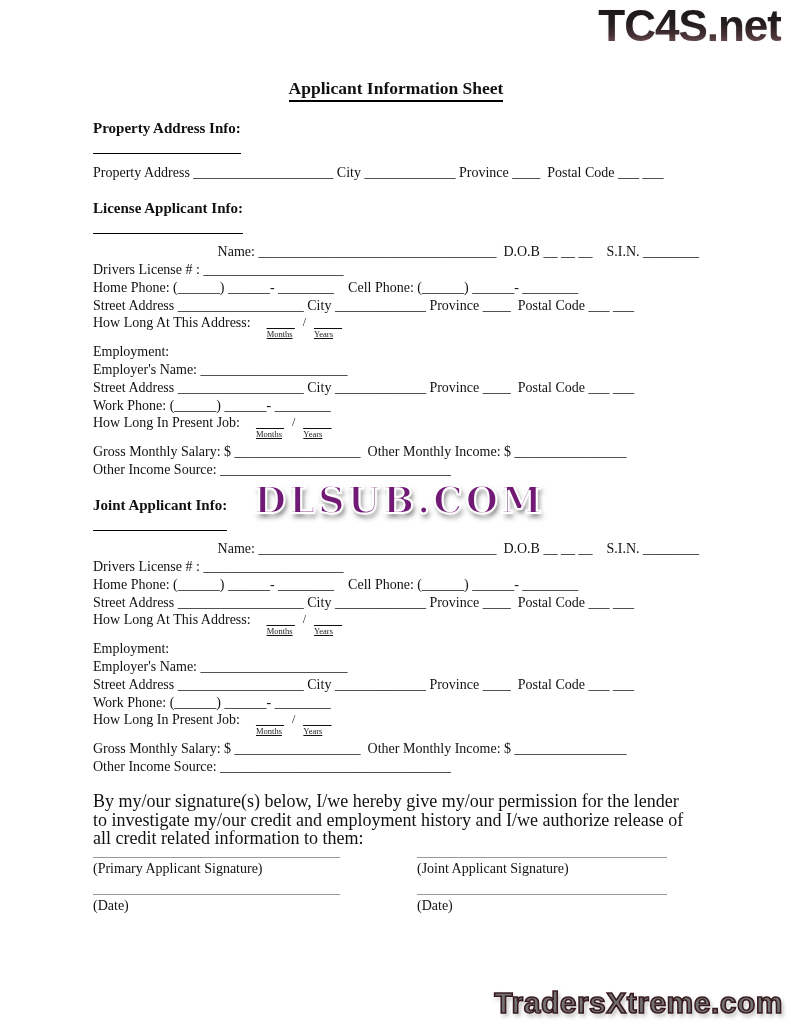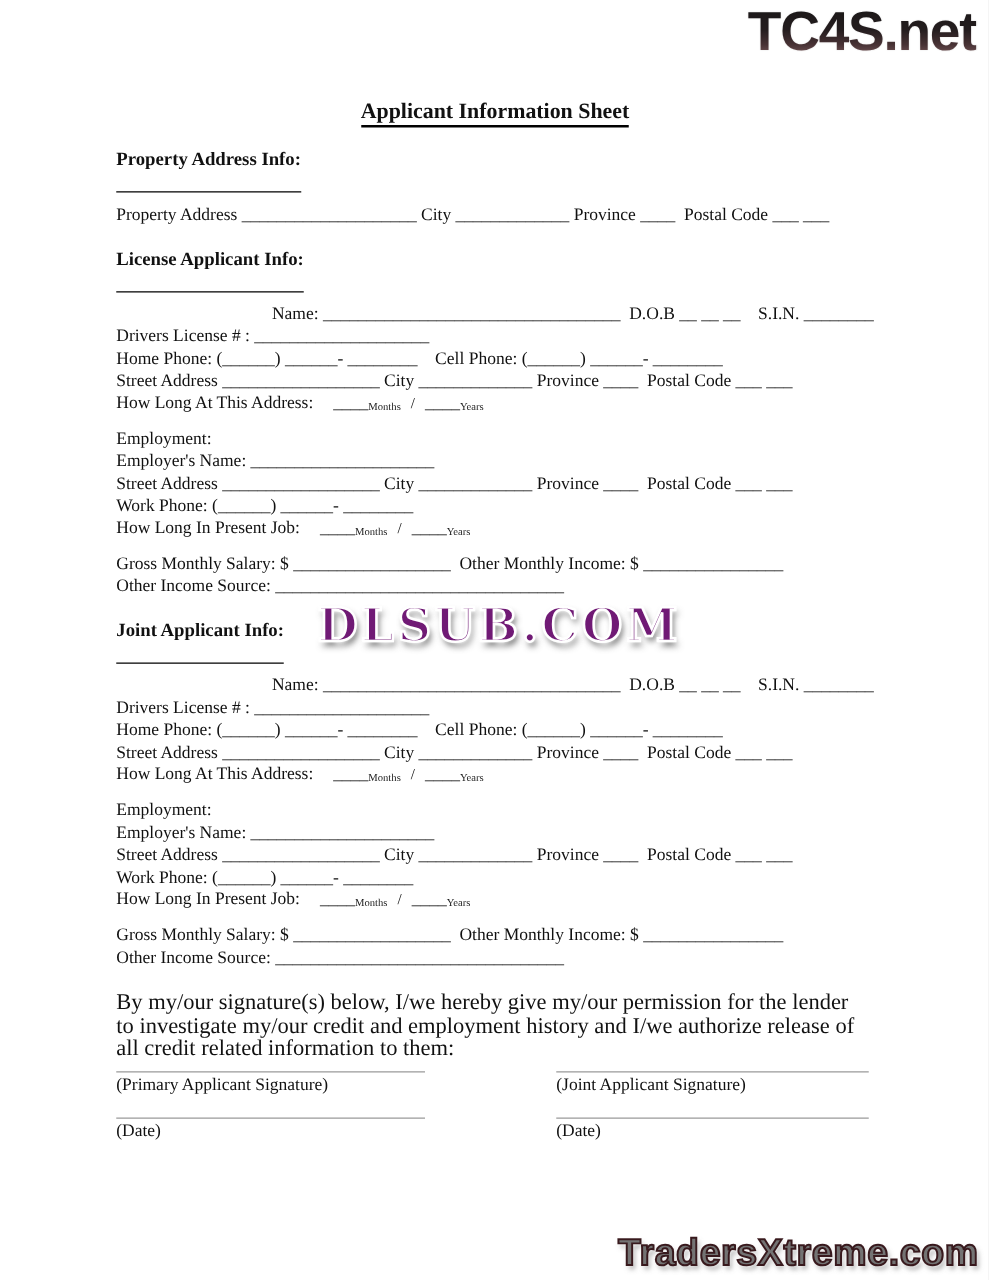--- a/index.html
+++ b/index.html
@@ -49,28 +49,28 @@
     display:inline-block; font-size:15px; font-weight:bold;
     border-bottom:1.6px solid #000; padding-bottom:16px;
   }
   .sec-heading.tight { margin-top:18px; }
 
   .line { line-height:18px; white-space:pre; }
   .first-line { margin-top:9px;text-align:right; }
   .prop-line { margin-top:10px; }
 
   .howlong { display:flex; align-items:flex-start; height:28px; white-space:pre; }
-  .hl-group { display:flex; flex-direction:row; align-items:flex-end; margin-left:16px; }
+  .hl-group { display:flex; flex-direction:column; align-items:flex-start; margin-left:16px;text-decoration:underline; }
   .hl-group .blank { line-height:15px; }
   .hl-sub { font-size:8.5px; line-height:9px; color:#222; }
   .hl-slash { margin-left:8px; margin-right:-8px; line-height:15px; font-size:12px; }
 
   .paragraph { margin-top:16px; line-height:18.5px; font-size:18px; width:604px; }
 
-  .sig-block { display:flex; margin-top:9px;gap:28px; }
+  .sig-block { display:flex; margin-top:9px; }
   .sig-col-left  { width:247px; margin-right:77px; }
   .sig-col-right { width:250px; }
   .sig-line { border-top:1.6px solid #9a9a9a; height:0; margin-top:0; }
   .sig-label { line-height:18px; margin-top:2px; }
   .sig-line.second { margin-top:16px; }
 </style>
 </head>
 <body>
 
 <div class="page">

